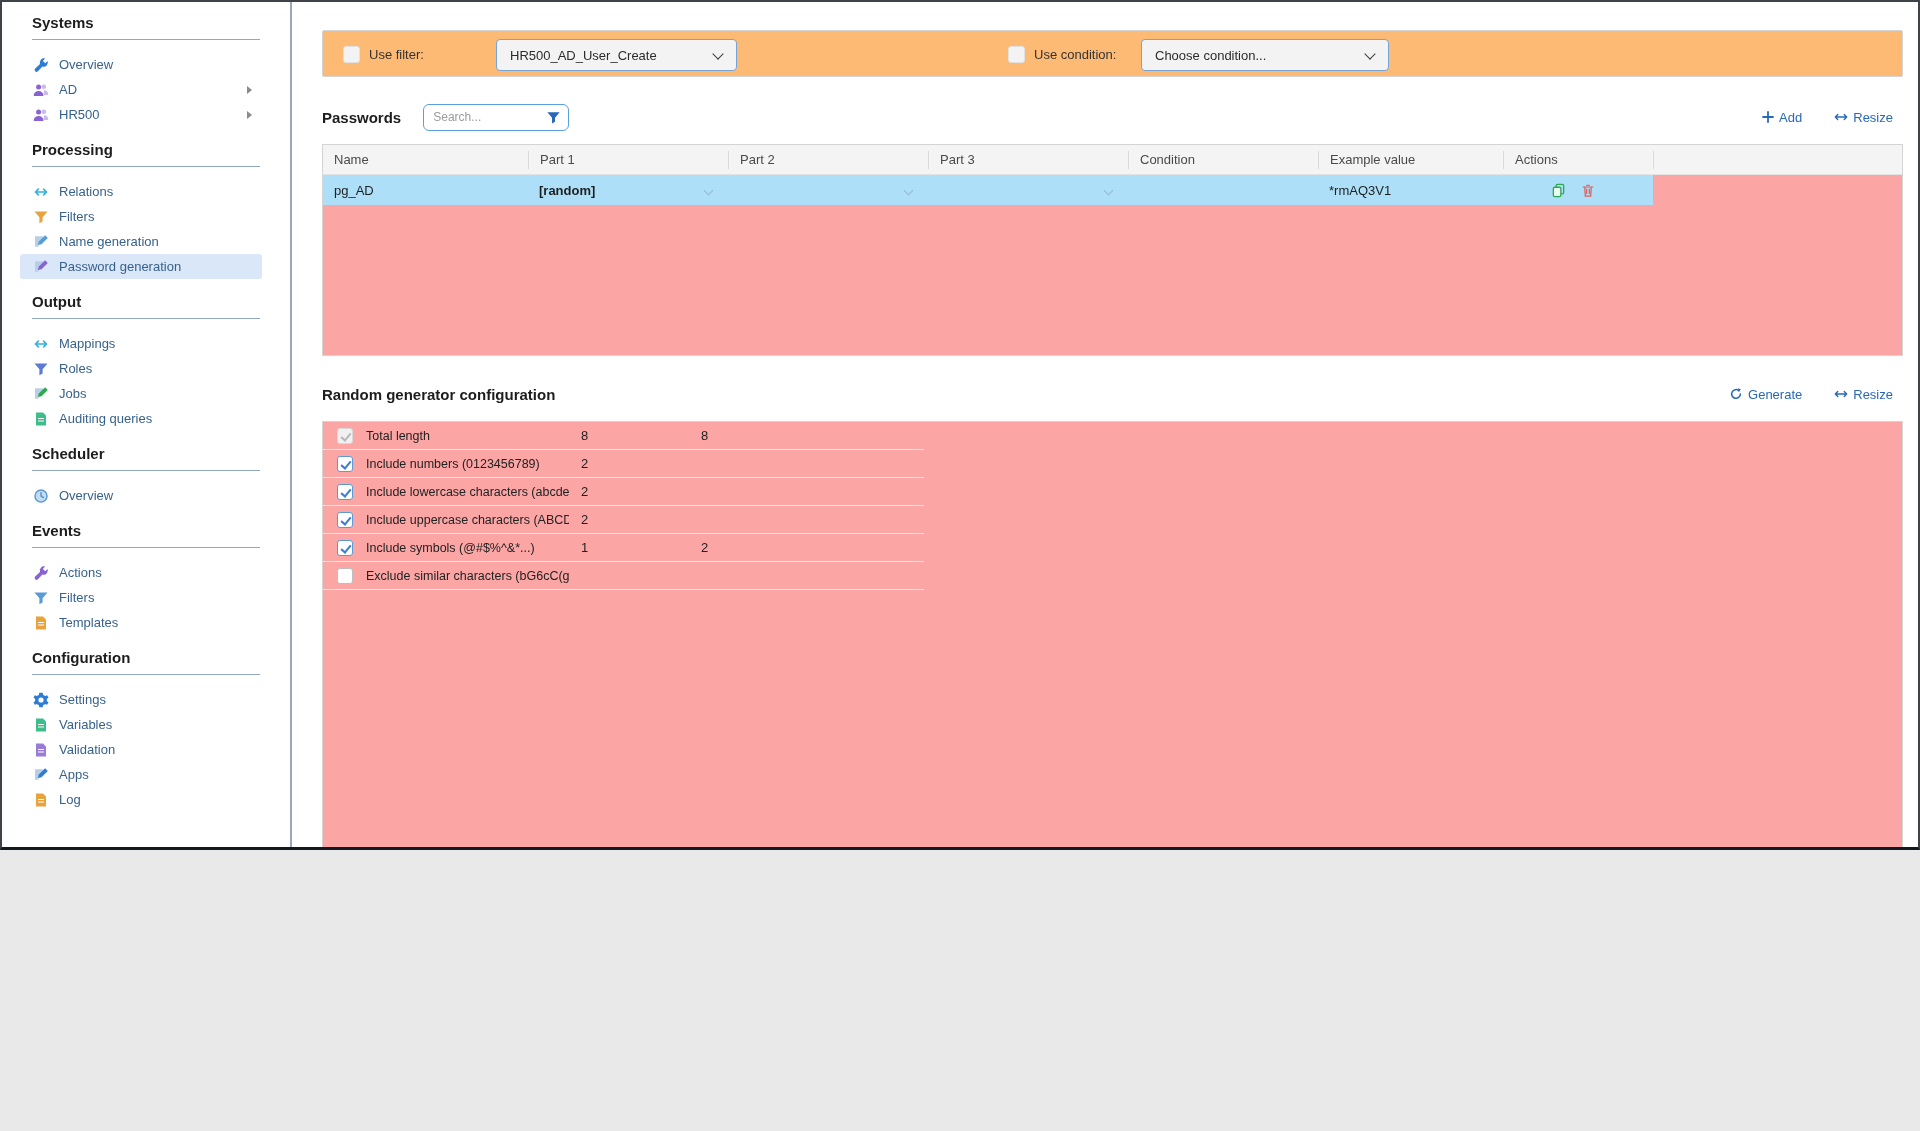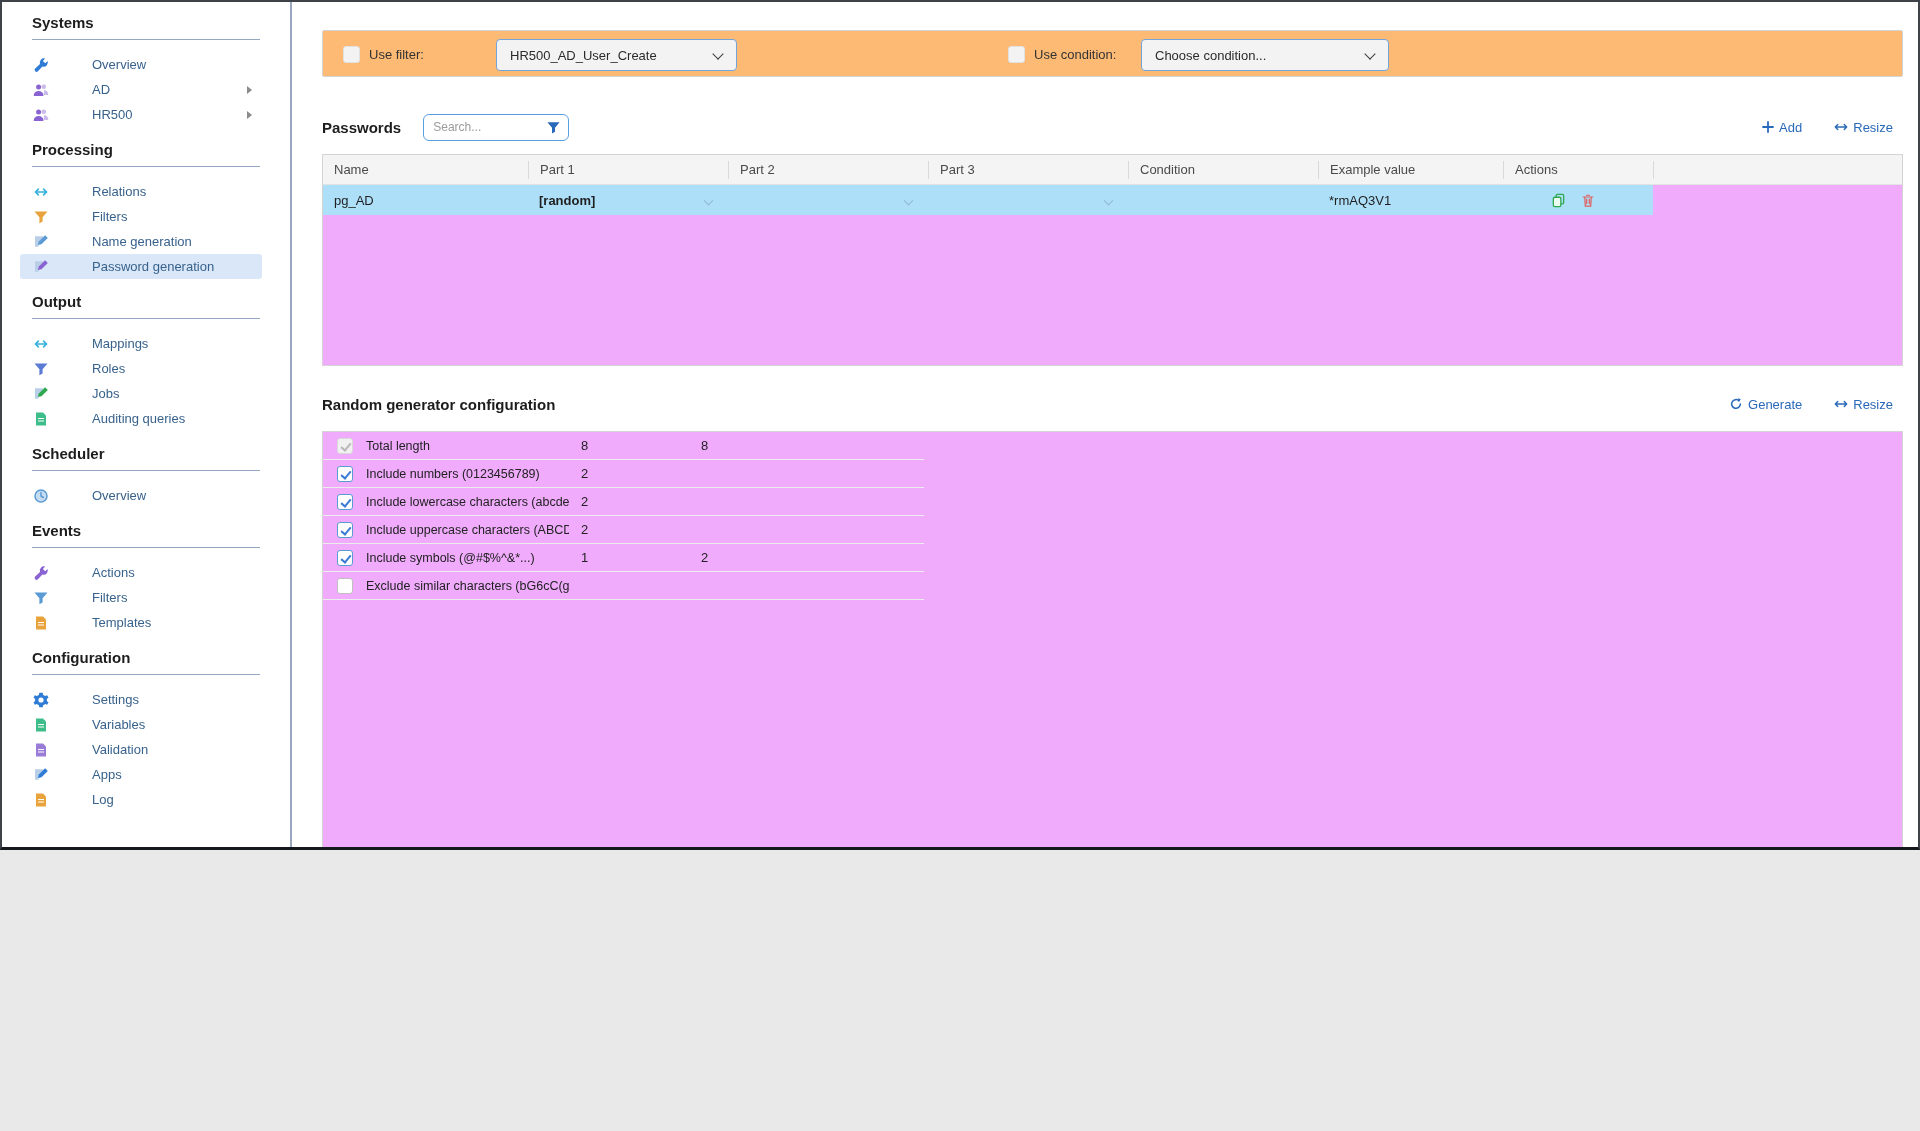--- a/index.html
+++ b/index.html
@@ -12,21 +12,21 @@
   
   .sidebar { width:290px; min-width:290px; border-right:2px solid #9aa7bf; padding-top:12px; }
   .sb-title { font-size:15px; font-weight:700; color:#1d1d1d; padding:0 30px; margin-top:14px; }
   .sb-title.first { margin-top:0; }
   .sb-hr { border:none; border-top:1px solid #93a6c2; margin:8px 30px 12px 30px; }
   .sb-item { display:flex; align-items:center; height:25px; margin:0 28px 0 18px;
              padding-left:12px; border-radius:3px; cursor:pointer; position:relative; }
   .sb-item.selected { background:#d9e7f8; }
   .sb-ic { width:17px; height:17px; display:inline-flex; align-items:center; justify-content:center; margin-right:10px; }
   .sb-ic svg { width:16px; height:16px; }
-  .sb-label { font-size:13px; color:#38628c; white-space:nowrap;margin-left:33px; }
+  .sb-label { font-size:13px; color:#38628c; white-space:nowrap; }
   .sb-caret { position:absolute; right:10px; width:0; height:0;
               border-left:5px solid #8b8b8b; border-top:4px solid transparent; border-bottom:4px solid transparent; }
 
   
   .content { flex:1; padding:0 15px 0 30px; background:#fff; }
   .save-row { height:42px; display:flex; align-items:center; justify-content:flex-end;
               border-bottom:1px solid #c3ccd9; padding-right:10px; }
   .link { display:inline-flex; align-items:center; gap:5px; color:#2868b8; font-size:13px;
           text-decoration:none; cursor:pointer; white-space:nowrap; }
   .link svg { display:block; }
@@ -41,33 +41,33 @@
                        border-right:2px solid #3a7bd5; border-bottom:2px solid #3a7bd5; transform:rotate(40deg); }
   .cb.disabled { background:#f1f1f1; border-color:#d8d8d8; }
   .cb.disabled::after { border-color:#b8b8b8; }
   .fp-cb { position:absolute; top:15px; }
   .select { position:absolute; top:8px; height:32px; border:1px solid #74a4d8; border-radius:4px;
             background:#f3f3f4; display:flex; align-items:center; padding:0 36px 0 13px;
             font-size:13px; color:#2b2b2b; cursor:pointer; }
   .chev { position:absolute; right:14px; top:10px; width:8px; height:8px;
           border-right:1.7px solid #3c3c3c; border-bottom:1.7px solid #3c3c3c; transform:rotate(45deg); }
 
-  .section-head { display:flex; align-items:center; margin-top:36px; height:28px; }
+  .section-head { display:flex; align-items:center; margin-top:26px; height:28px; }
   .section-head.gen { margin-top:24px; }
   .h-title { font-size:15px; font-weight:700; color:#1d1d1d; }
   .search-wrap { position:relative; margin-left:22px; }
   .search-wrap input { width:146px; height:27px; border:1px solid #5b9fe0; border-radius:6px;
                        padding:0 30px 0 9px; font-size:12px; color:#333; outline:none;
                        font-family:"Liberation Sans","DejaVu Sans",sans-serif; }
   .search-wrap input::placeholder { color:#9b9b9b; }
   .search-funnel { position:absolute; right:8px; top:6px; }
   .spacer { flex:1; }
   .head-links { display:flex; gap:32px; padding-right:10px; }
 
-  .panel { margin-top:13px; border:1px solid #d4d4d4; background:#f0abfc; }
+  .panel { margin-top:13px; border:1px solid #d4d4d4; background:#fca5a5; }
   .pw-panel { height:212px; }
   .gen-panel { height:620px; }
 
   .t-head { display:flex; height:30px; background:#f4f4f5; border-bottom:1px solid #e3e3e3; align-items:center; }
   .t-hc { font-size:13px; color:#4a4a4a; padding-left:11px; height:18px; line-height:18px;
           border-left:1px solid #d9d9d9; white-space:nowrap; overflow:hidden; }
   .t-hc.nb { border-left:none; }
   .t-fill { flex:1; border-left:1px solid #d9d9d9; height:18px; }
 
   .t-row { display:flex; height:30px; width:1330px; background:#ade0f8; cursor:pointer; }

